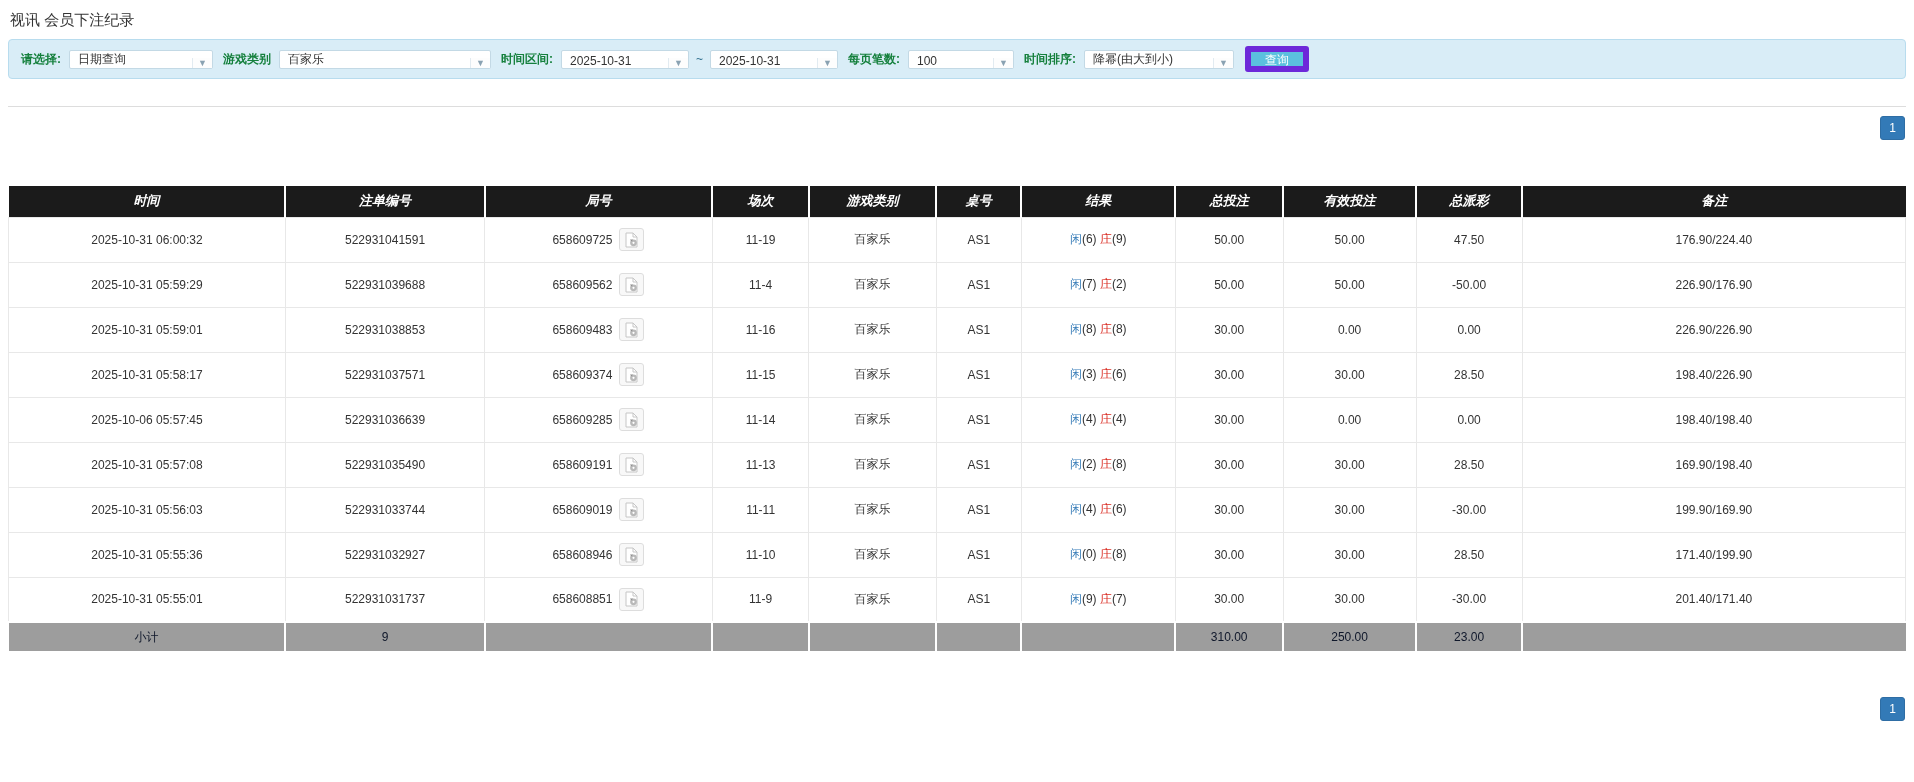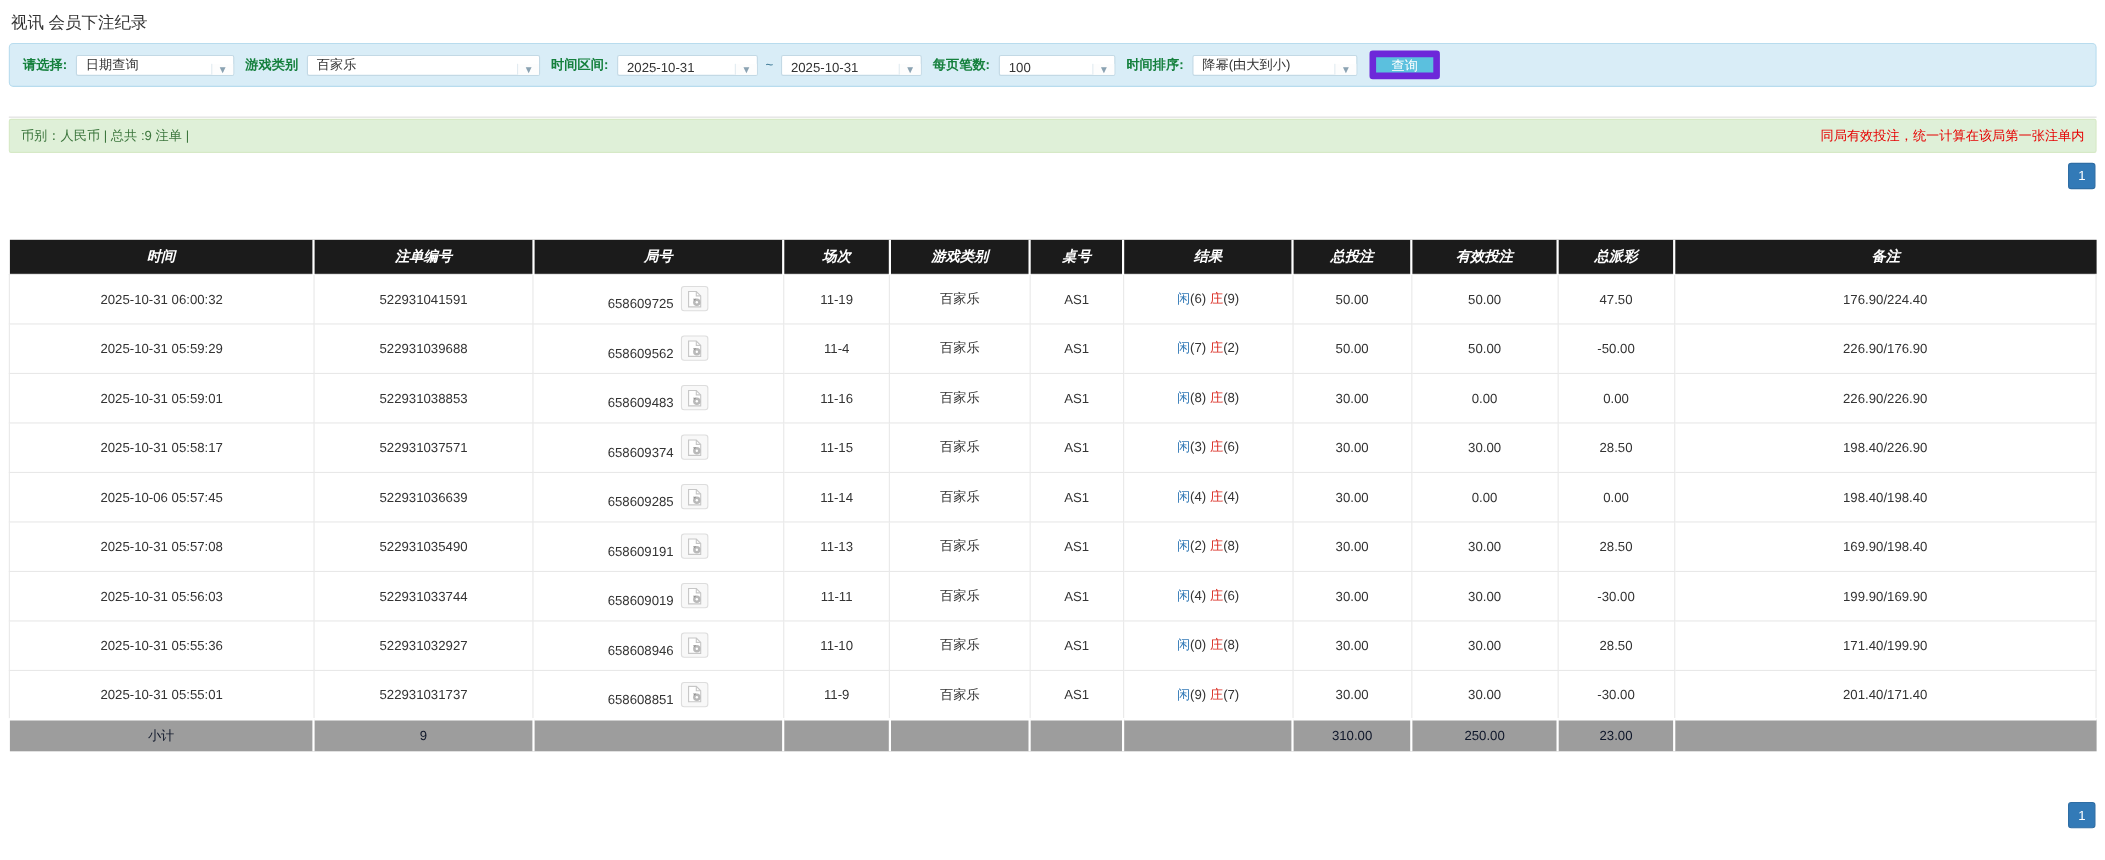--- a/index.html
+++ b/index.html
@@ -128,21 +128,21 @@
     border: 1px solid #e8e8e8;
     background: #fff;
     color: #333;
     overflow: hidden;
   }
   td.blue { color: #337ab7; cursor: pointer; }
   td.red  { color: #e60000; }
   .lbl-player { color: #337ab7; }
   .lbl-banker { color: #d9281e; }
   .res-val { color: #333; }
-  .round-wrap { display: inline-flex; align-items: flex-end; gap: 7px; }
+  .round-wrap { display: inline-flex; align-items: center; gap: 7px; }
   .video-btn {
     display: inline-flex;
     align-items: center;
     justify-content: center;
     width: 25px; height: 23px;
     border: 1px solid #ddd;
     border-radius: 3px;
     background: #f8f8f8;
     cursor: pointer;
   }
@@ -197,24 +197,20 @@
     <span class="combo w-sort">
       <span class="val">降幂(由大到小)</span>
       <span class="arrow">▼</span>
     </span>
 
     <button class="btn-search">查询</button>
   </div>
 
   <div class="rule"></div>
 
-  <div class="summary-bar">
-    <span class="summary-left">币别：人民币 | 总共 :9 注单 |</span>
-    <span class="summary-notice">同局有效投注，统一计算在该局第一张注单内</span>
-  </div>
 
   <div class="pager pager-top">
     <span class="page-btn">1</span>
   </div>
 
   <table class="bets">
     <colgroup>
         <col style="width: 14.6%;">
         <col style="width: 10.5%;">
         <col style="width: 12%;">

